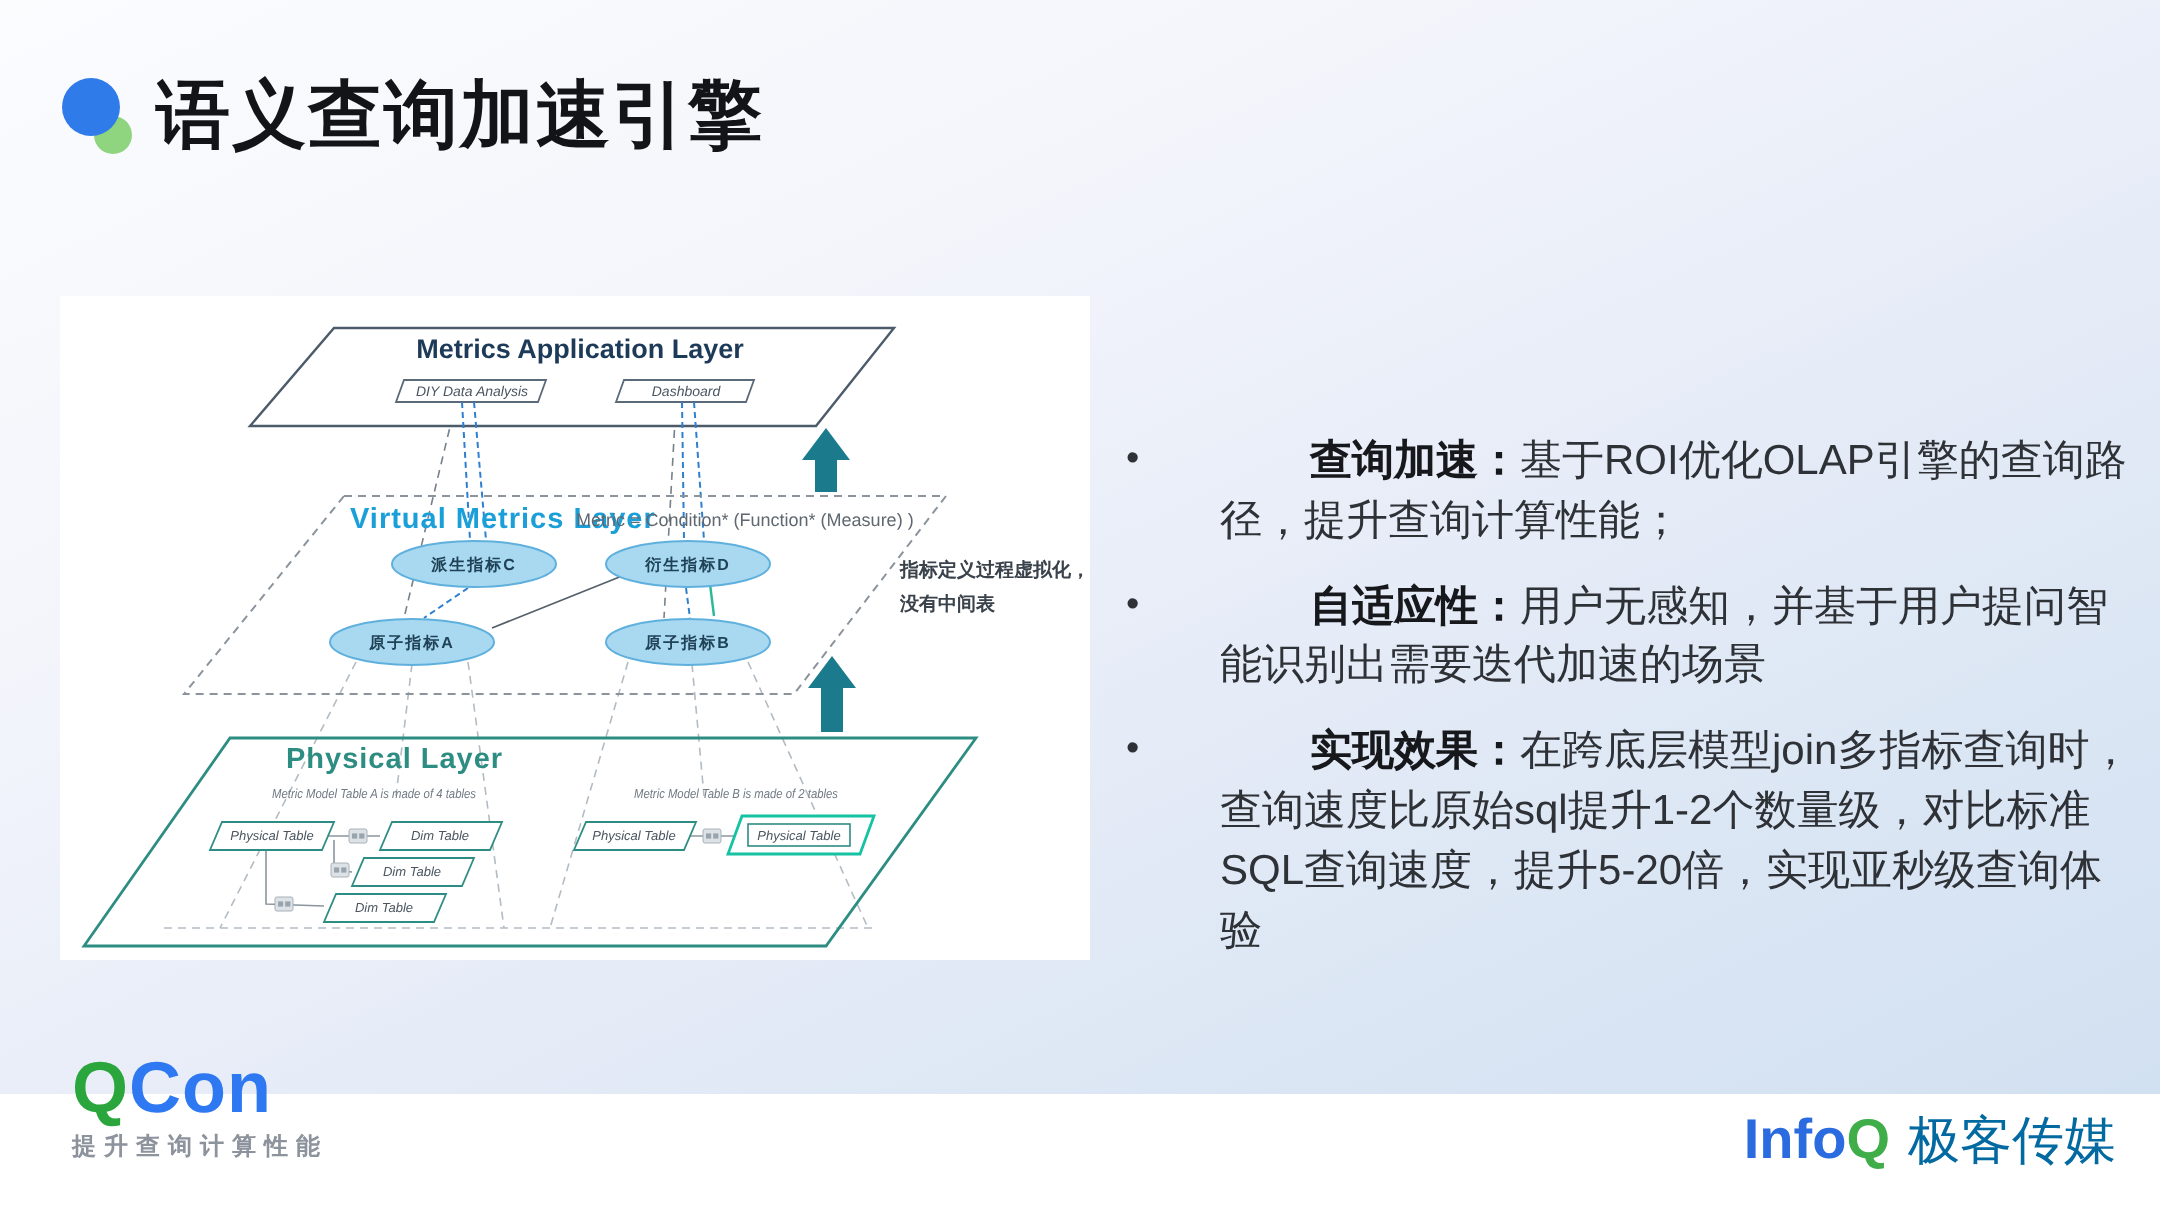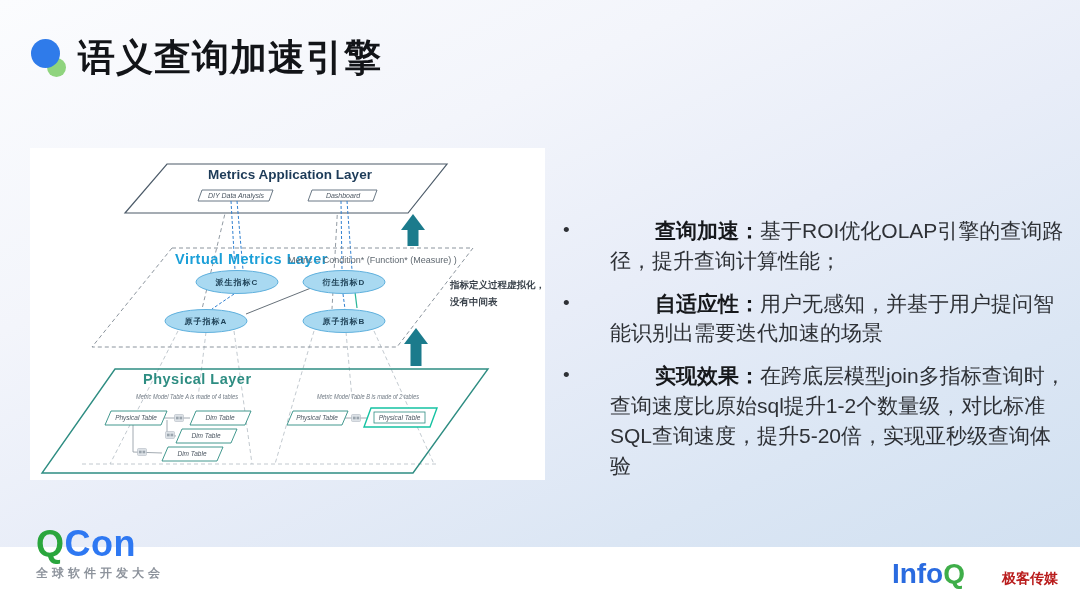--- a/index.html
+++ b/index.html
@@ -23,24 +23,24 @@
   .bullet { display:flex; margin-bottom:13px; }
   .bullet .dot { flex:none; width:47px; color:#2e3136; font-size:19px; padding-top:1px; }
   .bullet .term { font-weight:700; color:#16181b;margin-left:45px; }
   .bullet .rest { font-weight:400; }
   
   .footer-strip { position:absolute; left:0; bottom:0; width:1080px; height:57px; background:#ffffff; }
   .qcon { position:absolute; left:36px; bottom:22px; }
   .qcon-text { font-size:36px; font-weight:800; line-height:1; letter-spacing:0.5px; }
   .qcon-q { color:#2aa63d; } .qcon-rest { color:#2e78f2; }
   .qcon-sub { font-size:12px; font-weight:600; color:#8d939c; letter-spacing:4px; margin-top:3px; }
-  .infoq { position:absolute; right:22px; bottom:16px; display:flex; align-items:baseline;gap:28px; }
+  .infoq { position:absolute; right:22px; bottom:16px; display:flex; align-items:baseline; }
   .infoq-text { font-size:28px; font-weight:800; line-height:1; }
   .infoq-info { color:#2a6be0; } .infoq-qq { color:#3fae49; }
-  .infoq-partner { font-size:14px; font-weight:700; color:#b91c1c; margin-left:9px; }
+  .infoq-partner { font-size:26px; font-weight:400; color:#0369a1; margin-left:9px; }
 </style>
 </head>
 <body>
 
 <div class="slide">
 
   <div class="header">
     <div class="title-icon">
       <span class="circ-green"></span>
       <span class="circ-blue"></span>
@@ -165,21 +165,21 @@
     </div>
     <div class="bullet">
       <span class="dot">•</span>
       <span><span class="term">实现效果：</span><span class="rest">在跨底层模型join多指标查询时，查询速度比原始sql提升1-2个数量级，对比标准SQL查询速度，提升5-20倍，实现亚秒级查询体验</span></span>
     </div>
   </div>
 
   <div class="footer-strip">
     <div class="qcon">
       <div class="qcon-text"><span class="qcon-q">Q</span><span class="qcon-rest">Con</span></div>
-      <div class="qcon-sub">全球软件开发大会</div>
+      <div class="qcon-sub">提升查询计算性能</div>
     </div>
     <div class="infoq">
       <span class="infoq-text"><span class="infoq-info">Info</span><span class="infoq-qq">Q</span></span>
       <span class="infoq-partner">极客传媒</span>
     </div>
   </div>
 
 </div>
 
 </body></html>

